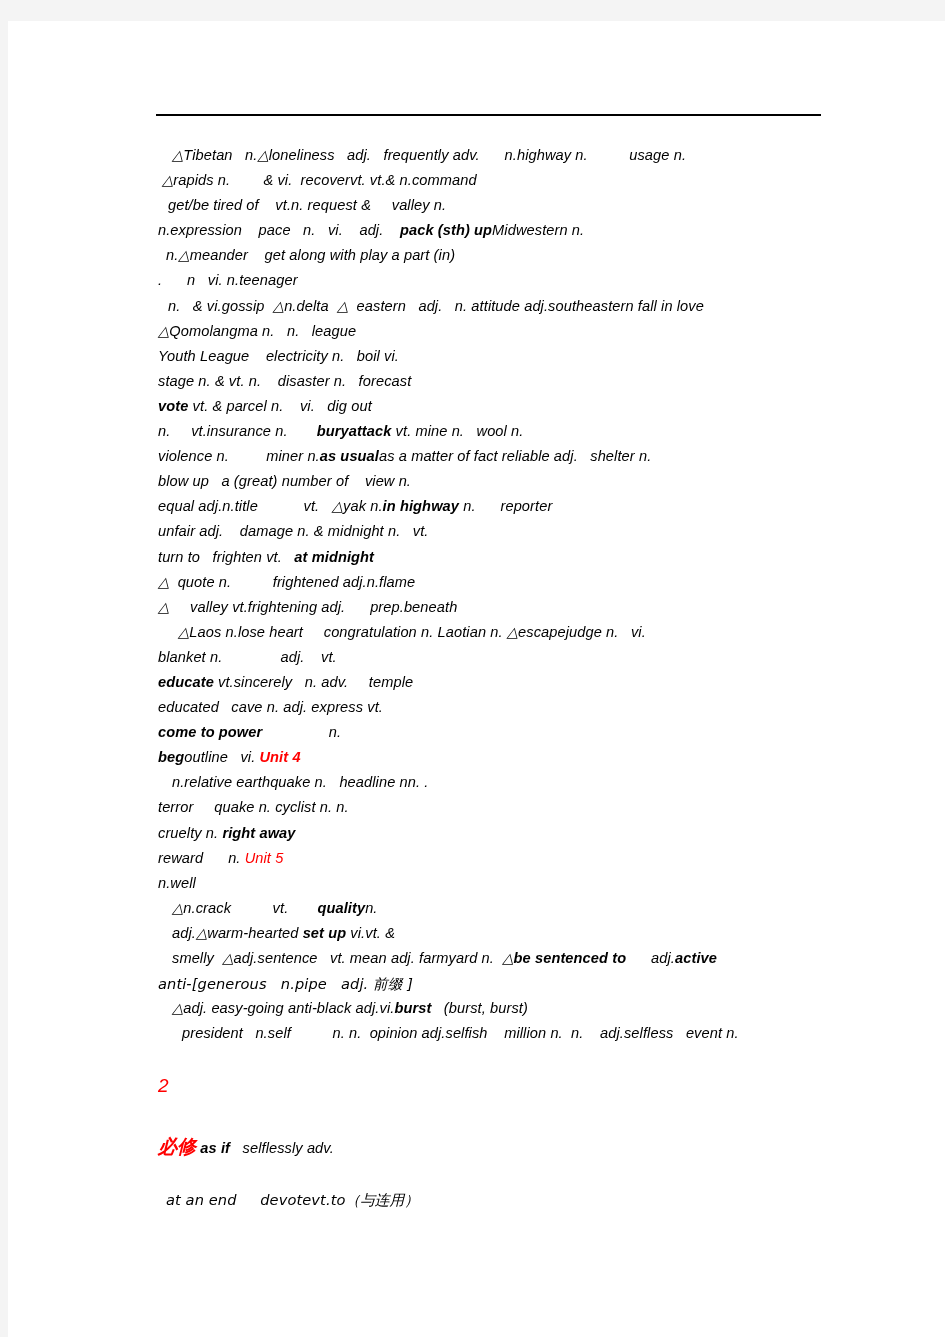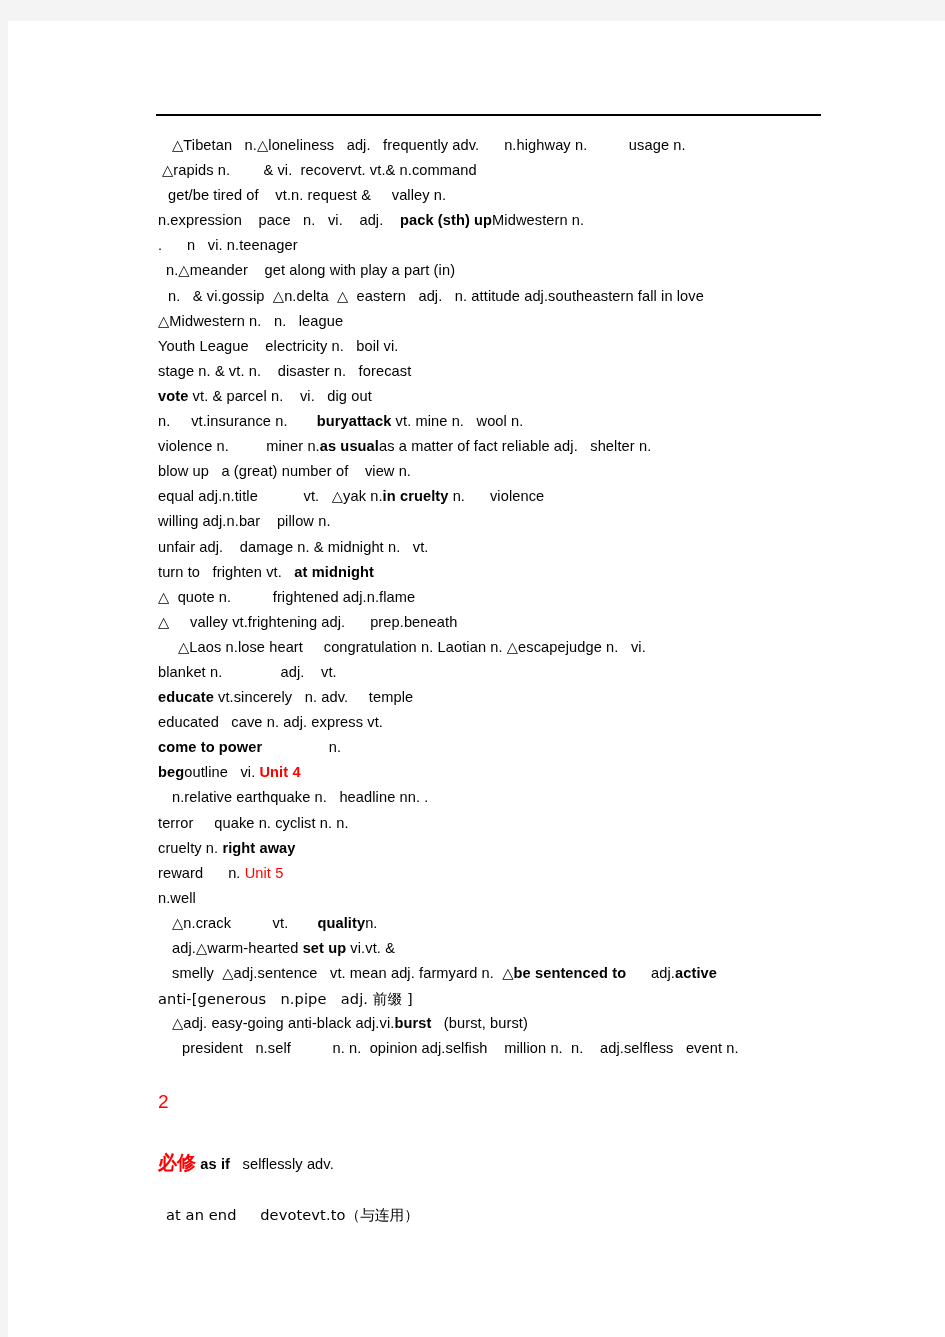--- a/index.html
+++ b/index.html
@@ -26,22 +26,23 @@
     position: absolute;
     left: 148px;
     top: 93px;
     width: 665px;
     height: 0;
     border-top: 2px solid #000000;
   }
   #body-text {
     position: absolute;
     left: 0;
-    top: 112px;
+    top: 122px;
     width: 937px;
+    font-style: italic;
   }
   .line {
     position: relative;
     height: 25.1px;
     line-height: 25.1px;
     font-size: 14.6px;
     color: #000000;
     white-space: pre;
     letter-spacing: 0.1px;
   }
@@ -80,43 +81,42 @@
     <div class="line" style="padding-left:164px"><span class="seg">△Tibetan   n.△loneliness   adj.   frequently adv.      n.highway n.          usage n.</span></div>
 
     <div class="line" style="padding-left:154px"><span class="seg">△rapids n.        &amp; vi.  recovervt. vt.&amp; n.command</span></div>
 
     <div class="line" style="padding-left:160px"><span class="seg">get/be tired of    vt.n. request &amp;     valley n.</span></div>
 
 
     <div class="line" style="padding-left:150px"><span class="seg">n.expression    pace   n.   vi.    adj.    </span><span class="seg b">pack (sth) up</span><span class="seg">Midwestern n.</span></div>
 
 
+    <div class="line" style="padding-left:158px"><span class="seg">n.△meander    get along with play a part (in)</span></div>
+
     <div class="line" style="padding-left:150px"><span class="seg">.      n   vi. n.teenager</span></div>
-
-    <div class="line" style="padding-left:158px"><span class="seg">n.△meander    get along with play a part (in)</span></div>
 
     <div class="line" style="padding-left:160px"><span class="seg">n.   &amp; vi.gossip  △n.delta  △  eastern   adj.   n. attitude adj.southeastern fall in love</span></div>
 
-    <div class="line" style="padding-left:150px"><span class="seg">△Midwestern n.   n.   league</span></div>
+    <div class="line" style="padding-left:150px"><span class="seg">△Qomolangma n.   n.   league</span></div>
 
     <div class="line" style="padding-left:150px"><span class="seg">Youth League    electricity n.   boil vi.</span></div>
 
     <div class="line" style="padding-left:150px"><span class="seg">stage n. &amp; vt. n.    disaster n.   forecast</span></div>
 
     <div class="line" style="padding-left:150px"><span class="seg b">vote</span><span class="seg"> vt. &amp; parcel n.    vi.   dig out</span></div>
 
     <div class="line" style="padding-left:150px"><span class="seg">n.     vt.insurance n.       </span><span class="seg b">buryattack</span><span class="seg"> vt. mine n.   wool n.</span></div>
 
     <div class="line" style="padding-left:150px"><span class="seg">violence n.         miner n.</span><span class="seg b">as usual</span><span class="seg">as a matter of fact reliable adj.   shelter n.</span></div>
 
     <div class="line" style="padding-left:150px"><span class="seg">blow up   a (great) number of    view n.</span></div>
 
-    <div class="line" style="padding-left:150px"><span class="seg">equal adj.n.title           vt.   △yak n.</span><span class="seg b">in cruelty</span><span class="seg"> n.      violence</span></div>
+    <div class="line" style="padding-left:150px"><span class="seg">equal adj.n.title           vt.   △yak n.</span><span class="seg b">in highway</span><span class="seg"> n.      reporter</span></div>
 
-    <div class="line" style="padding-left:150px"><span class="seg">willing adj.n.bar    pillow n.</span></div>
 
     <div class="line" style="padding-left:150px"><span class="seg">unfair adj.    damage n. &amp; midnight n.   vt.</span></div>
 
     <div class="line" style="padding-left:150px"><span class="seg">turn to   frighten vt.   </span><span class="seg b">at midnight</span></div>
 
     <div class="line" style="padding-left:150px"><span class="seg">△  quote n.          frightened adj.n.flame</span></div>
 
     <div class="line" style="padding-left:150px"><span class="seg">△     valley vt.frightening adj.      prep.beneath</span></div>
 
     <div class="line" style="padding-left:170px"><span class="seg">△Laos n.lose heart     congratulation n. Laotian n. △escapejudge n.   vi.</span></div>

